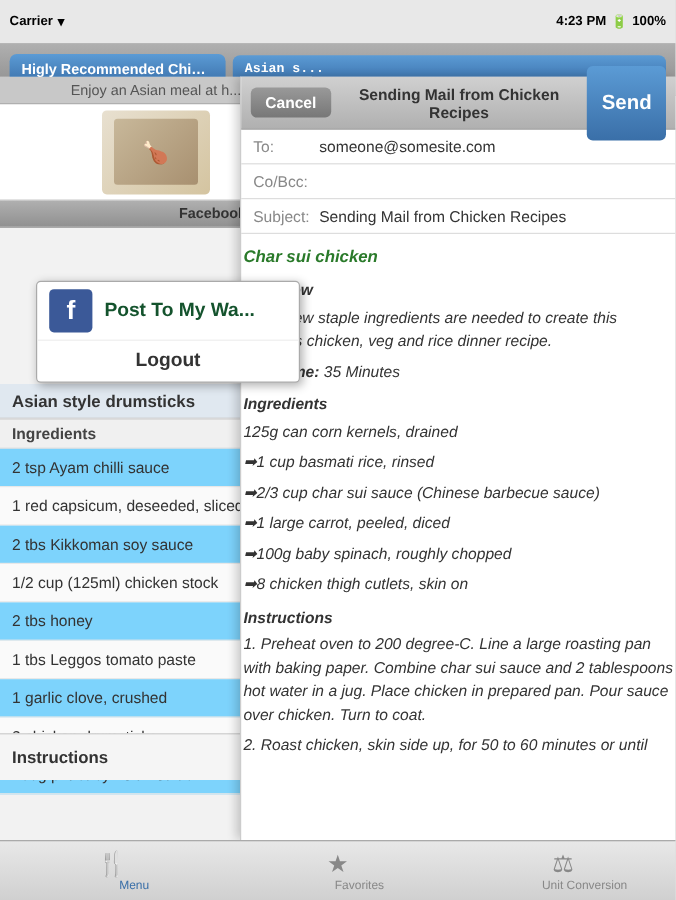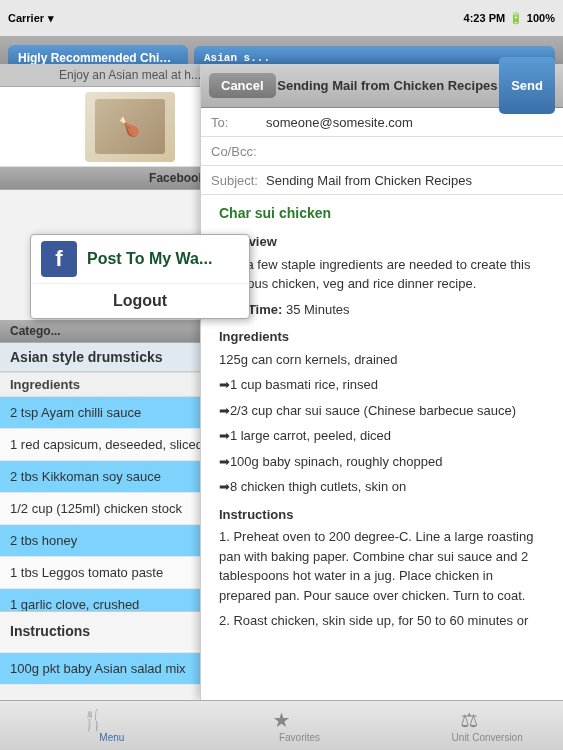--- a/index.html
+++ b/index.html
@@ -130,34 +130,34 @@
       border-bottom: 1px solid #888;
     }
     .email-cancel-btn {
       background: linear-gradient(to bottom, #999, #777); color: white;
       border: none; border-radius: 5px; padding: 5px 12px; font-size: 13px; font-weight: 600;
       cursor: pointer;
     }
     .email-title { font-size: 13px; font-weight: 600; color: #333; flex: 1; text-align: center; }
     .email-send-btn {
       background: linear-gradient(to bottom, #5b9bd5, #3a6fa8); color: white;
-      border: none; border-radius: 5px; padding: 21px 12px; font-size: 13px; font-weight: 600;
+      border: none; border-radius: 5px; padding: 21px 12px; font-size: 17px; font-weight: 600;
       cursor: pointer;
     }
 
     
     .email-field {
       border-bottom: 1px solid #ddd; padding: 6px 10px; display: flex; align-items: center;
       font-size: 13px;
     }
     .email-field-label { color: #888; min-width: 55px; padding-top: 1px; }
     .email-field-value { color: #333; flex: 1; }
 
     
-    .email-body { padding: 8px 18px; font-size: 13px; color: #333; line-height: 1.5; overflow-y: auto; height: calc(100% - 200px); }
+    .email-body { padding: 8px 2px; font-size: 13px; color: #333; line-height: 1.5; overflow-y: auto; height: calc(100% - 200px); font-style: italic; }
     .email-body h3 { color: #2a7a2a; font-size: 14px; margin-bottom: 6px; }
     .email-body h4 { font-size: 13px; font-weight: 700; margin: 8px 0 3px 0; }
     .email-body p { margin-bottom: 6px; }
     .email-body .bold { font-weight: 700; }
 
     
     .tab-bar {
       position: absolute; bottom: 0; left: 0; right: 0; height: 50px;
       background: linear-gradient(to bottom, #e8e8e8, #d0d0d0);
       border-top: 1px solid #aaa; display: flex; align-items: center;
@@ -205,21 +205,20 @@
 
   <div class="fb-dropdown">
     <div class="fb-logo-row">
       <div class="fb-logo">f</div>
       <span class="fb-post-text">Post To My Wa...</span>
     </div>
     <div class="fb-logout-row">Logout</div>
   </div>
 
   <div style="margin-top: 130px;">
-    <div class="category-bar">Catego...</div>
 
     <div class="recipe-title-bar">Asian style drumsticks</div>
 
     <div class="section-header">Ingredients</div>
 
     <div id="ingredients-list">
         <div class="ingredient-item">2 tsp Ayam chilli sauce</div>
         <div class="ingredient-item">1 red capsicum, deseeded, sliced thinly</div>
         <div class="ingredient-item">2 tbs Kikkoman soy sauce</div>
         <div class="ingredient-item">1/2 cup (125ml) chicken stock</div>

